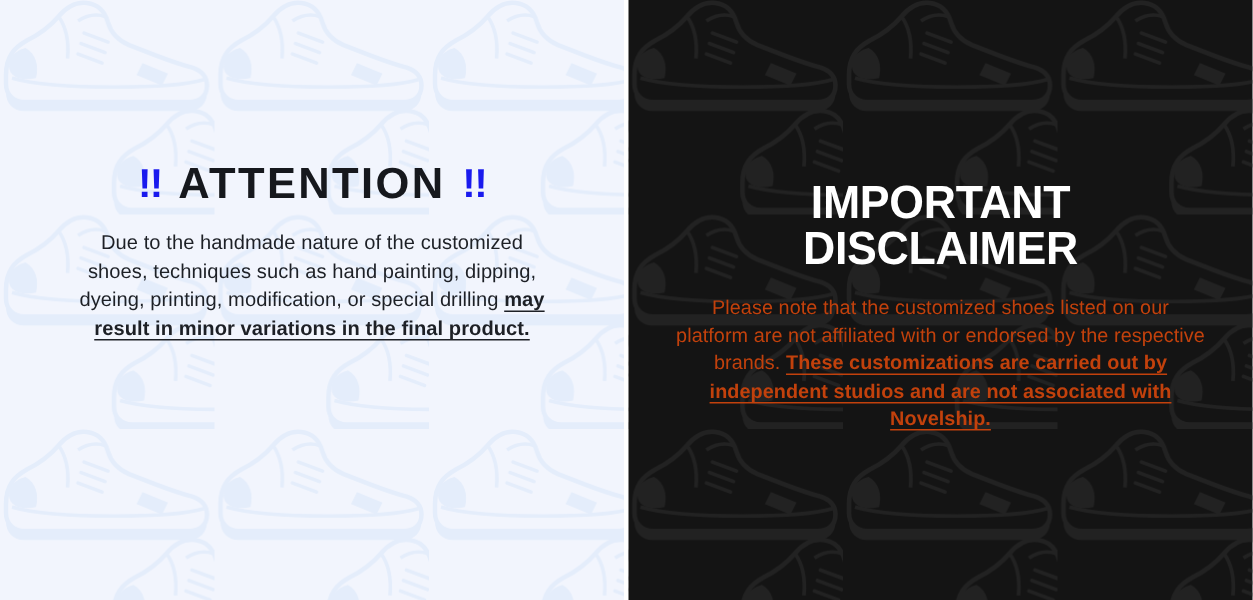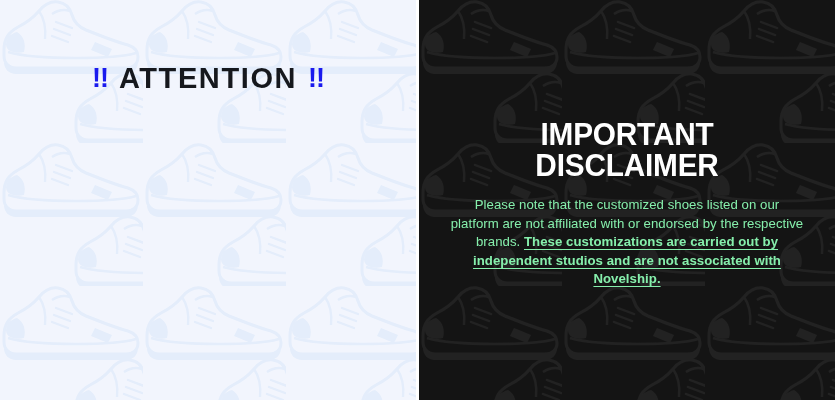--- a/index.html
+++ b/index.html
@@ -66,21 +66,21 @@
   
   .content {
     position: relative;
     z-index: 2;
     width: 100%;
     text-align: center;
     box-sizing: border-box;
   }
 
   
-  .content-left { padding: 0 48px; margin-top: 63px; }
+  .content-left { padding: 0 48px; margin-top: 108px; }
 
   .heading-attention {
     font-family: "Liberation Sans", sans-serif;
     font-size: 29px;
     font-weight: bold;
     letter-spacing: 1.6px;
     line-height: 1.05;
     color: #16181d;
     white-space: nowrap;
     margin: 0 0 14px 0;
@@ -120,21 +120,21 @@
     letter-spacing: -0.2px;
     color: #ffffff;
     margin: 0 0 15px 0;
     transform: scaleX(0.96);
   }
   .heading-disclaimer .hd-line { display: block; }
 
   .body-right {
     font-size: 13.2px;
     line-height: 18.6px;
-    color: #86efac;
+    color: #c2410c;
     margin: 0;
     letter-spacing: 0.05px;
   }
   .body-right .emph {
     font-weight: bold;
     text-decoration: underline;
     text-underline-offset: 2.5px;
   }
 </style>
 </head>
@@ -171,20 +171,21 @@
           </pattern>
         </defs>
         <rect x="-80" y="-40" width="600" height="520" fill="url(#pat-left)"></rect>
       </svg>
     </div>
 
     <div class="content content-left">
       <h1 class="heading-attention">
         <span class="bangs bang-left">!!</span><span>ATTENTION</span><span class="bangs bang-right">!!</span>
       </h1>
+      <p class="body-left"><span>Due to the handmade nature of the customized shoes, techniques such as hand painting, dipping, dyeing, printing, modification, or special drilling </span><span class="emph">may result in minor variations in the final product.</span></p>
     </div>
   </section>
 
   <div class="panel-divider"></div>
 
   <section class="panel panel-right">
 
     <div class="pattern">
       <svg viewBox="0 0 416 400" preserveAspectRatio="xMidYMid slice" aria-hidden="true">
         <defs>

